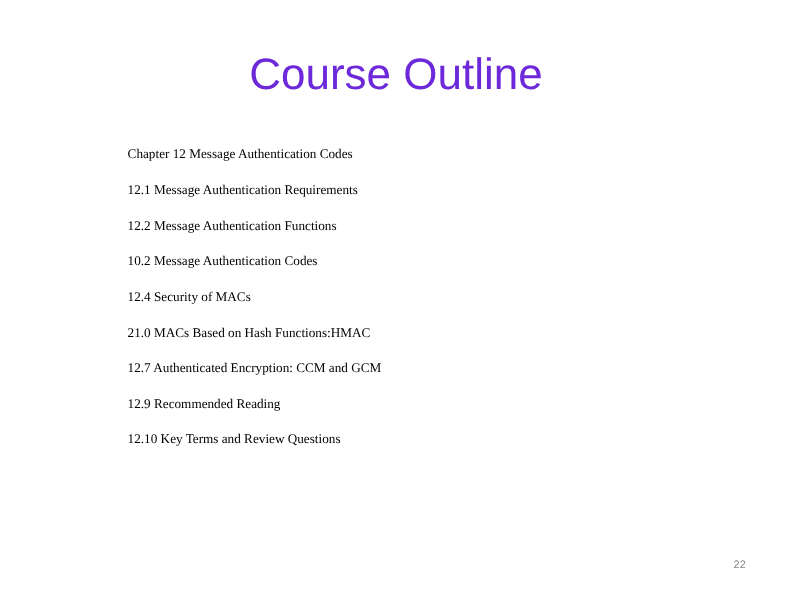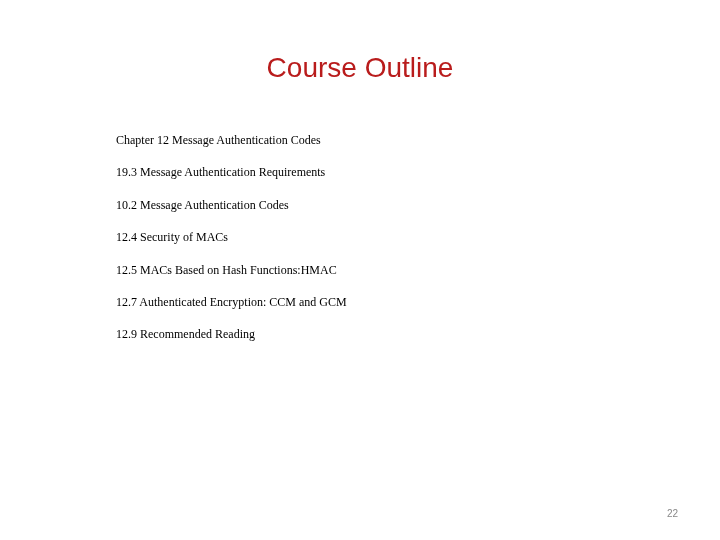--- a/index.html
+++ b/index.html
@@ -13,22 +13,22 @@
       position: relative;
       overflow: hidden;
     }
     .slide-title {
       position: absolute;
       left: 0;
       top: 40px;
       width: 720px;
       text-align: center;
       font-family: "Liberation Sans", sans-serif;
-      font-size: 28px;
-      color: #b91c1c;
+      font-size: 40px;
+      color: #6d28d9;
       line-height: 56px;
     }
     .outline {
       position: absolute;
       left: 116px;
       top: 124px;
       width: 540px;
       font-family: "Liberation Serif", serif;
       font-size: 12px;
       color: #000000;
@@ -51,22 +51,24 @@
     }
   </style>
 </head>
 <body>
 
 <div>
   <div class="slide-title">Course Outline</div>
 
   <div class="outline">
     <div class="outline-item">Chapter 12 Message Authentication Codes</div>
-    <div class="outline-item">19.3 Message Authentication Requirements</div>
+    <div class="outline-item">12.1 Message Authentication Requirements</div>
+    <div class="outline-item">12.2 Message Authentication Functions</div>
     <div class="outline-item">10.2 Message Authentication Codes</div>
     <div class="outline-item">12.4 Security of MACs</div>
-    <div class="outline-item">12.5 MACs Based on Hash Functions:HMAC</div>
+    <div class="outline-item">21.0 MACs Based on Hash Functions:HMAC</div>
     <div class="outline-item">12.7 Authenticated Encryption: CCM and GCM</div>
     <div class="outline-item">12.9 Recommended Reading</div>
+    <div class="outline-item">12.10 Key Terms and Review Questions</div>
   </div>
 
   <div class="page-number">22</div>
 </div>
 
 </body></html>

